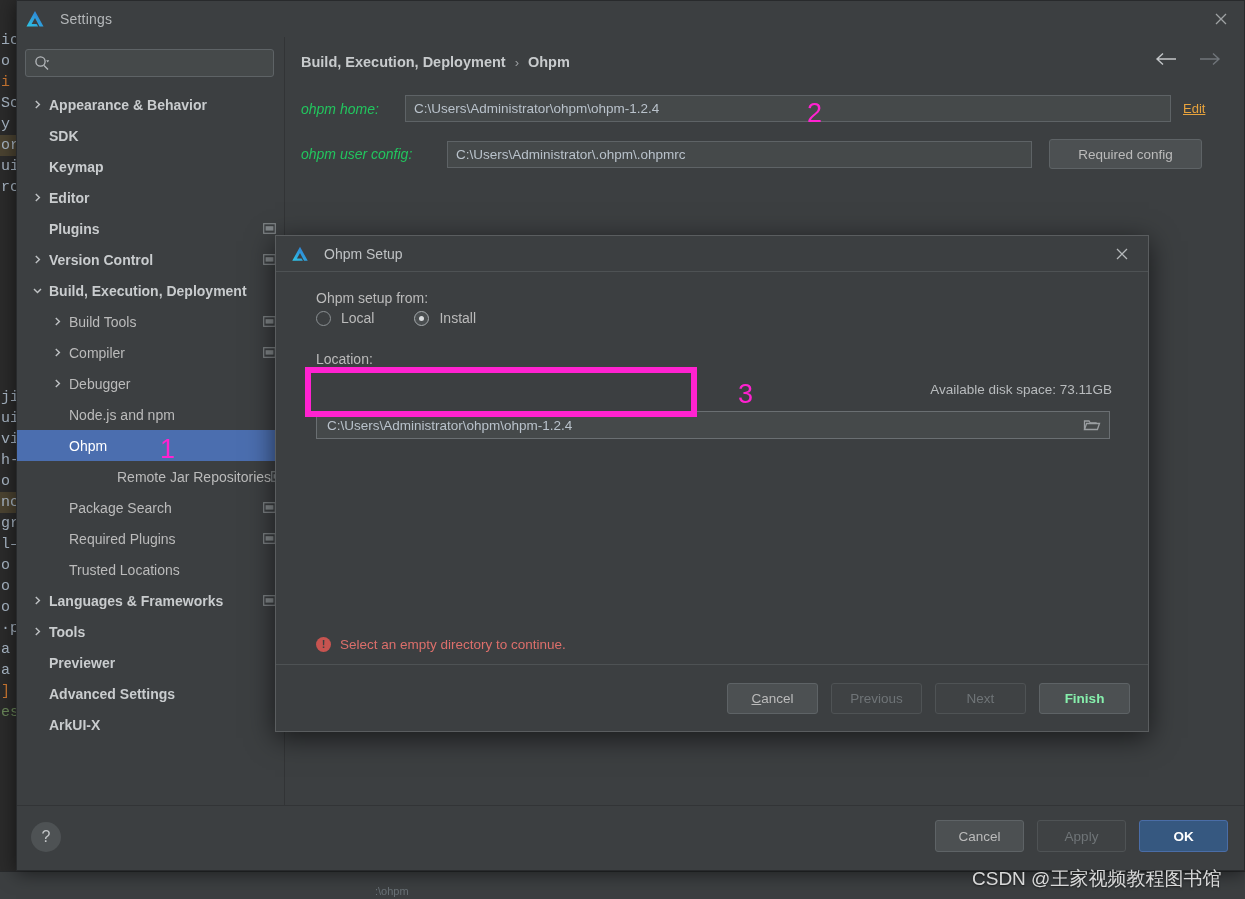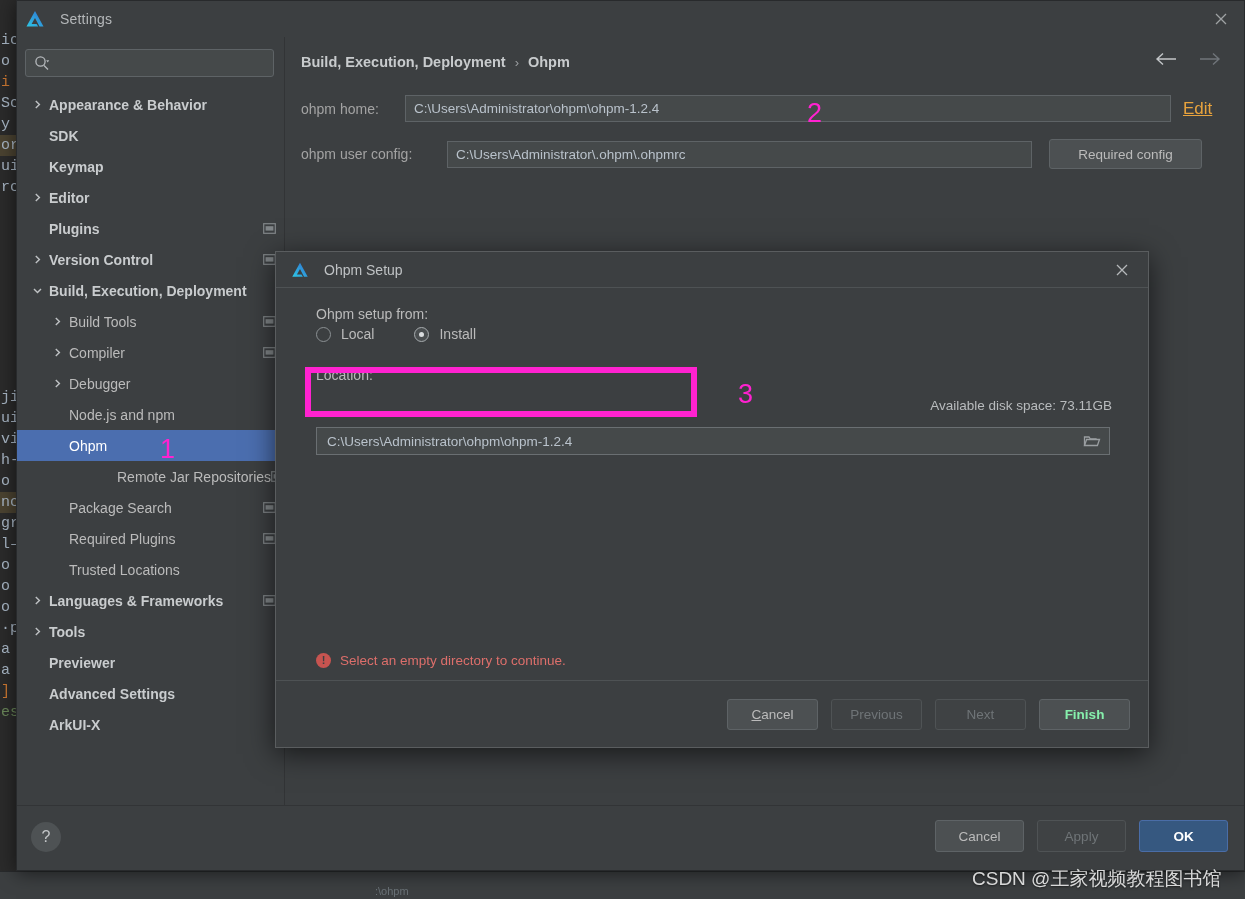--- a/index.html
+++ b/index.html
@@ -123,46 +123,45 @@
     display: flex; align-items: center; height: 50px;
     font-size: 14.5px; font-weight: bold; color: #c8cbcd; padding-left: 0px;
   }
   .crumb-sep { margin: 0 9px; font-weight: normal; color: #9a9da0; font-size: 13px; }
   .nav-arrows {
     position: absolute; right: 22px; top: 14px; display: flex; gap: 20px;
   }
   .nav-arrows span { cursor: default; }
 
   .field-row { display: flex; align-items: center; margin-bottom: 17px; }
-  .field-label { font-size: 14px; color: #a3a3a3; }
+  .field-label { font-size: 14px; color: #22c55e; font-style: italic; }
   .text-input {
     background: #45494a; border: 1px solid #5e6366; color: #b9c2cb;
     font-family: "Liberation Sans", sans-serif; font-size: 13.5px;
     height: 27px; box-sizing: border-box; padding: 0 8px; outline: none;
   }
   .link-edit {
-    color: #e8a33d; font-size: 17px; text-decoration: underline;
+    color: #e8a33d; font-size: 13px; text-decoration: underline;
     margin-left: 12px; cursor: default;
   }
   .btn {
     background: #4c5052; border: 1px solid #5e6366; border-radius: 3px;
     color: #bbbbbb; font-family: "Liberation Sans", sans-serif; font-size: 13.5px;
     height: 30px; padding: 0 14px; cursor: default; outline: none;
   }
   .btn.disabled { color: #6f7477; border-color: #4f5355; background: #3f4244; }
   .btn.primary { background: #365880; border-color: #4a6da7; color: #ffffff; font-weight: bold; }
   .btn.bold { font-weight: bold; color: #86efac; }
 
   
   .modal {
     position: absolute; left: 275px; top: 235px; width: 874px; height: 497px;
     background: #3c3f41; border: 1px solid #5a5d5f;
     box-shadow: 0 6px 26px rgba(0,0,0,.6);
     box-sizing: border-box;
-    margin-top: 16px;
   }
   .modal-title {
     height: 35px; display: flex; align-items: center;
     border-bottom: 1px solid #4e5254; position: relative;
   }
   .modal-title .logo { margin-left: 14px; width: 20px; height: 20px; }
   .modal-title-text { margin-left: 14px; font-size: 14px; color: #bfc2c4; }
   .modal-close {
     position: absolute; right: 6px; top: 0; width: 40px; height: 35px;
     display: flex; align-items: center; justify-content: center; cursor: default;

